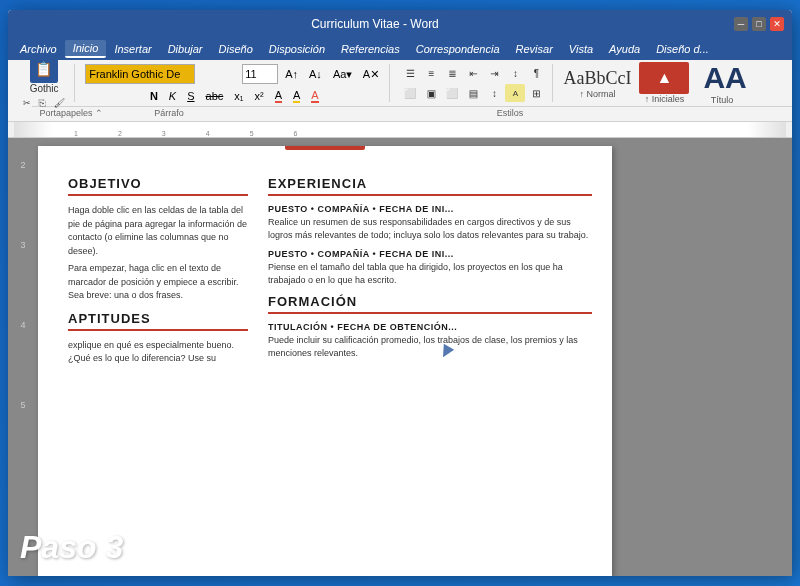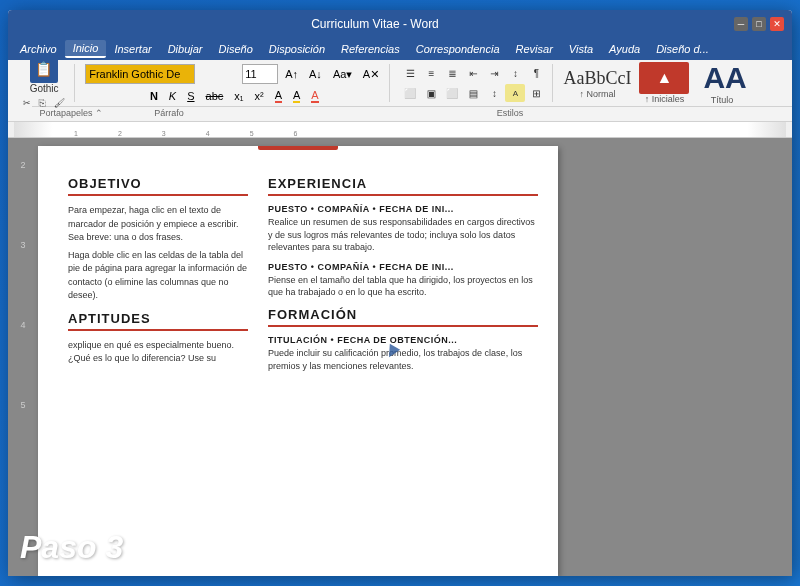--- a/index.html
+++ b/index.html
@@ -305,21 +305,21 @@
       height: 80px;
       display: flex;
       align-items: flex-start;
       justify-content: center;
       padding-top: 2px;
     }
 
     
     .page {
       background: #fff;
-      width: 520px;
+      width: 574px;
       margin: 8px 12px 0 0;
       flex-shrink: 0;
       box-shadow: 2px 2px 6px rgba(0,0,0,0.3);
       overflow: hidden;
       position: relative;
     }
 
     
     .page-top-bar {
       position: absolute;
@@ -595,22 +595,22 @@
       <div class="page">
         <div class="page-top-bar"></div>
 
         <div class="page-content">
 
           <div class="left-col">
             <div class="section-top-space"></div>
             <div class="section-title">OBJETIVO</div>
             <div class="section-divider"></div>
             <div class="section-text">
+              <p>Haga doble clic en las celdas de la tabla del pie de página para agregar la información de contacto (o elimine las columnas que no desee).</p>
               <p>Para empezar, haga clic en el texto de marcador de posición y empiece a escribir. Sea breve: una o dos frases.</p>
-              <p>Haga doble clic en las celdas de la tabla del pie de página para agregar la información de contacto (o elimine las columnas que no desee).</p>
             </div>
 
             <div class="section-title">APTITUDES</div>
             <div class="section-divider"></div>
             <div class="section-text">
               <p>explique en qué es especialmente bueno. ¿Qué es lo que lo diferencia? Use su</p>
             </div>
           </div>
 
           <div class="right-col">

